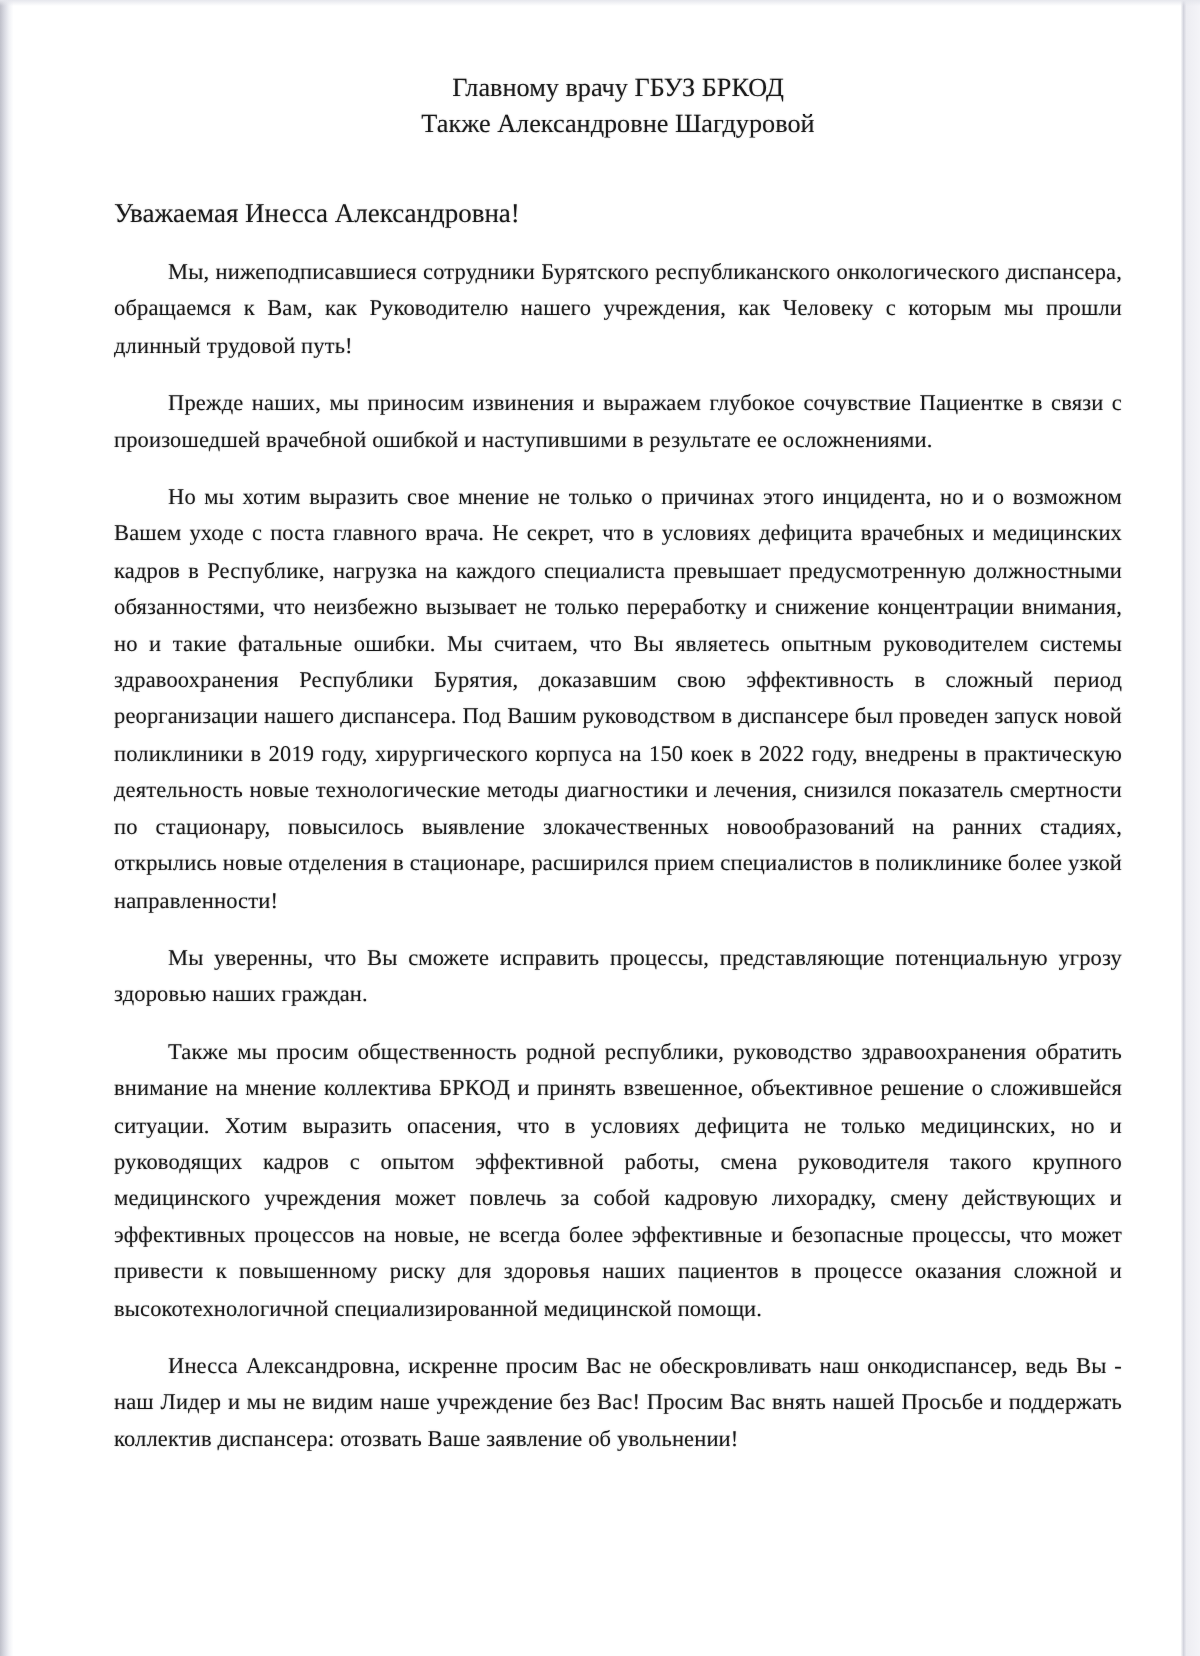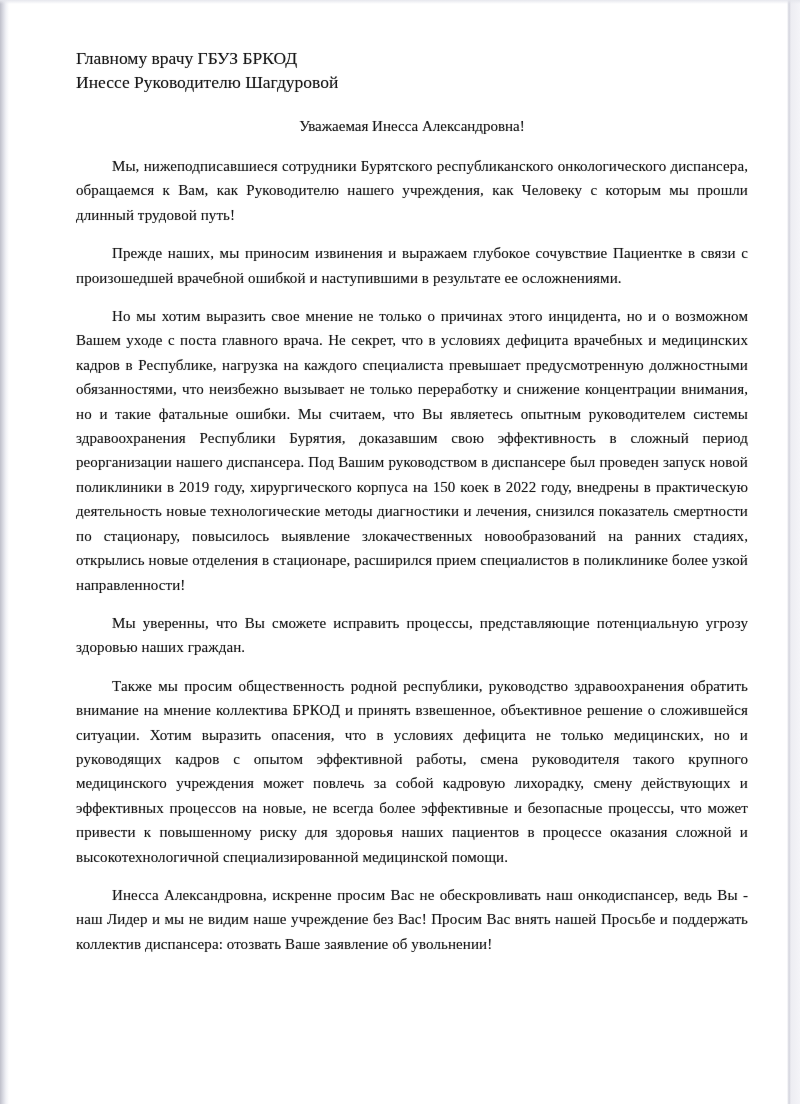--- a/index.html
+++ b/index.html
@@ -31,30 +31,30 @@
     .page {
       position: absolute;
       inset: 0;
       box-sizing: border-box;
       padding: 46px 52px 0 76px;
       z-index: 1;
       
       text-shadow: 0 0 1px rgba(45, 45, 45, 0.45);
     }
     .recipient {
-      text-align: left;
+      text-align: center;
       font-size: 17.5px;
       line-height: 24px;
     }
     .recipient div { white-space: nowrap; }
     .salutation {
-      text-align: center;
-      font-size: 15px;
+      text-align: left;
+      font-size: 18px;
       line-height: 24px;
-      margin-top: 20px;
+      margin-top: 36px;
     }
     .body-text {
       margin-top: 16px;
     }
     .body-text p {
       margin: 0 0 14px 0;
       font-size: 15px;
       line-height: 24.4px;
       text-align: justify;
       text-indent: 36px;
@@ -65,21 +65,21 @@
 <body>
 
 <div class="photo-edge-left"></div>
 <div class="photo-edge-right"></div>
 <div class="photo-edge-top"></div>
 
 <div class="page">
 
   <div class="recipient">
     <div>Главному врачу ГБУЗ БРКОД</div>
-    <div>Инессе Руководителю Шагдуровой</div>
+    <div>Также Александровне Шагдуровой</div>
   </div>
 
   <div class="salutation">Уважаемая Инесса Александровна!</div>
 
   <div class="body-text">
     <p>Мы, нижеподписавшиеся сотрудники Бурятского республиканского онкологического диспансера, обращаемся к Вам, как Руководителю нашего учреждения, как Человеку с которым мы прошли длинный трудовой путь!</p>
     <p>Прежде наших, мы приносим извинения и выражаем глубокое сочувствие Пациентке в связи с произошедшей врачебной ошибкой и наступившими в результате ее осложнениями.</p>
     <p>Но мы хотим выразить свое мнение не только о причинах этого инцидента, но и о возможном Вашем уходе с поста главного врача. Не секрет, что в условиях дефицита врачебных и медицинских кадров в Республике, нагрузка на каждого специалиста превышает предусмотренную должностными обязанностями, что неизбежно вызывает не только переработку и снижение концентрации внимания, но и такие фатальные ошибки. Мы считаем, что Вы являетесь опытным руководителем системы здравоохранения Республики Бурятия, доказавшим свою эффективность в сложный период реорганизации нашего диспансера. Под Вашим руководством в диспансере был проведен запуск новой поликлиники в 2019 году, хирургического корпуса на 150 коек в 2022 году, внедрены в практическую деятельность новые технологические методы диагностики и лечения, снизился показатель смертности по стационару, повысилось выявление злокачественных новообразований на ранних стадиях, открылись новые отделения в стационаре, расширился прием специалистов в поликлинике более узкой направленности!</p>
     <p>Мы уверенны, что Вы сможете исправить процессы, представляющие потенциальную угрозу здоровью наших граждан.</p>
     <p>Также мы просим общественность родной республики, руководство здравоохранения обратить внимание на мнение коллектива БРКОД и принять взвешенное, объективное решение о сложившейся ситуации. Хотим выразить опасения, что в условиях дефицита не только медицинских, но и руководящих кадров с опытом эффективной работы, смена руководителя такого крупного медицинского учреждения может повлечь за собой кадровую лихорадку, смену действующих и эффективных процессов на новые, не всегда более эффективные и безопасные процессы, что может привести к повышенному риску для здоровья наших пациентов в процессе оказания сложной и высокотехнологичной специализированной медицинской помощи.</p>

